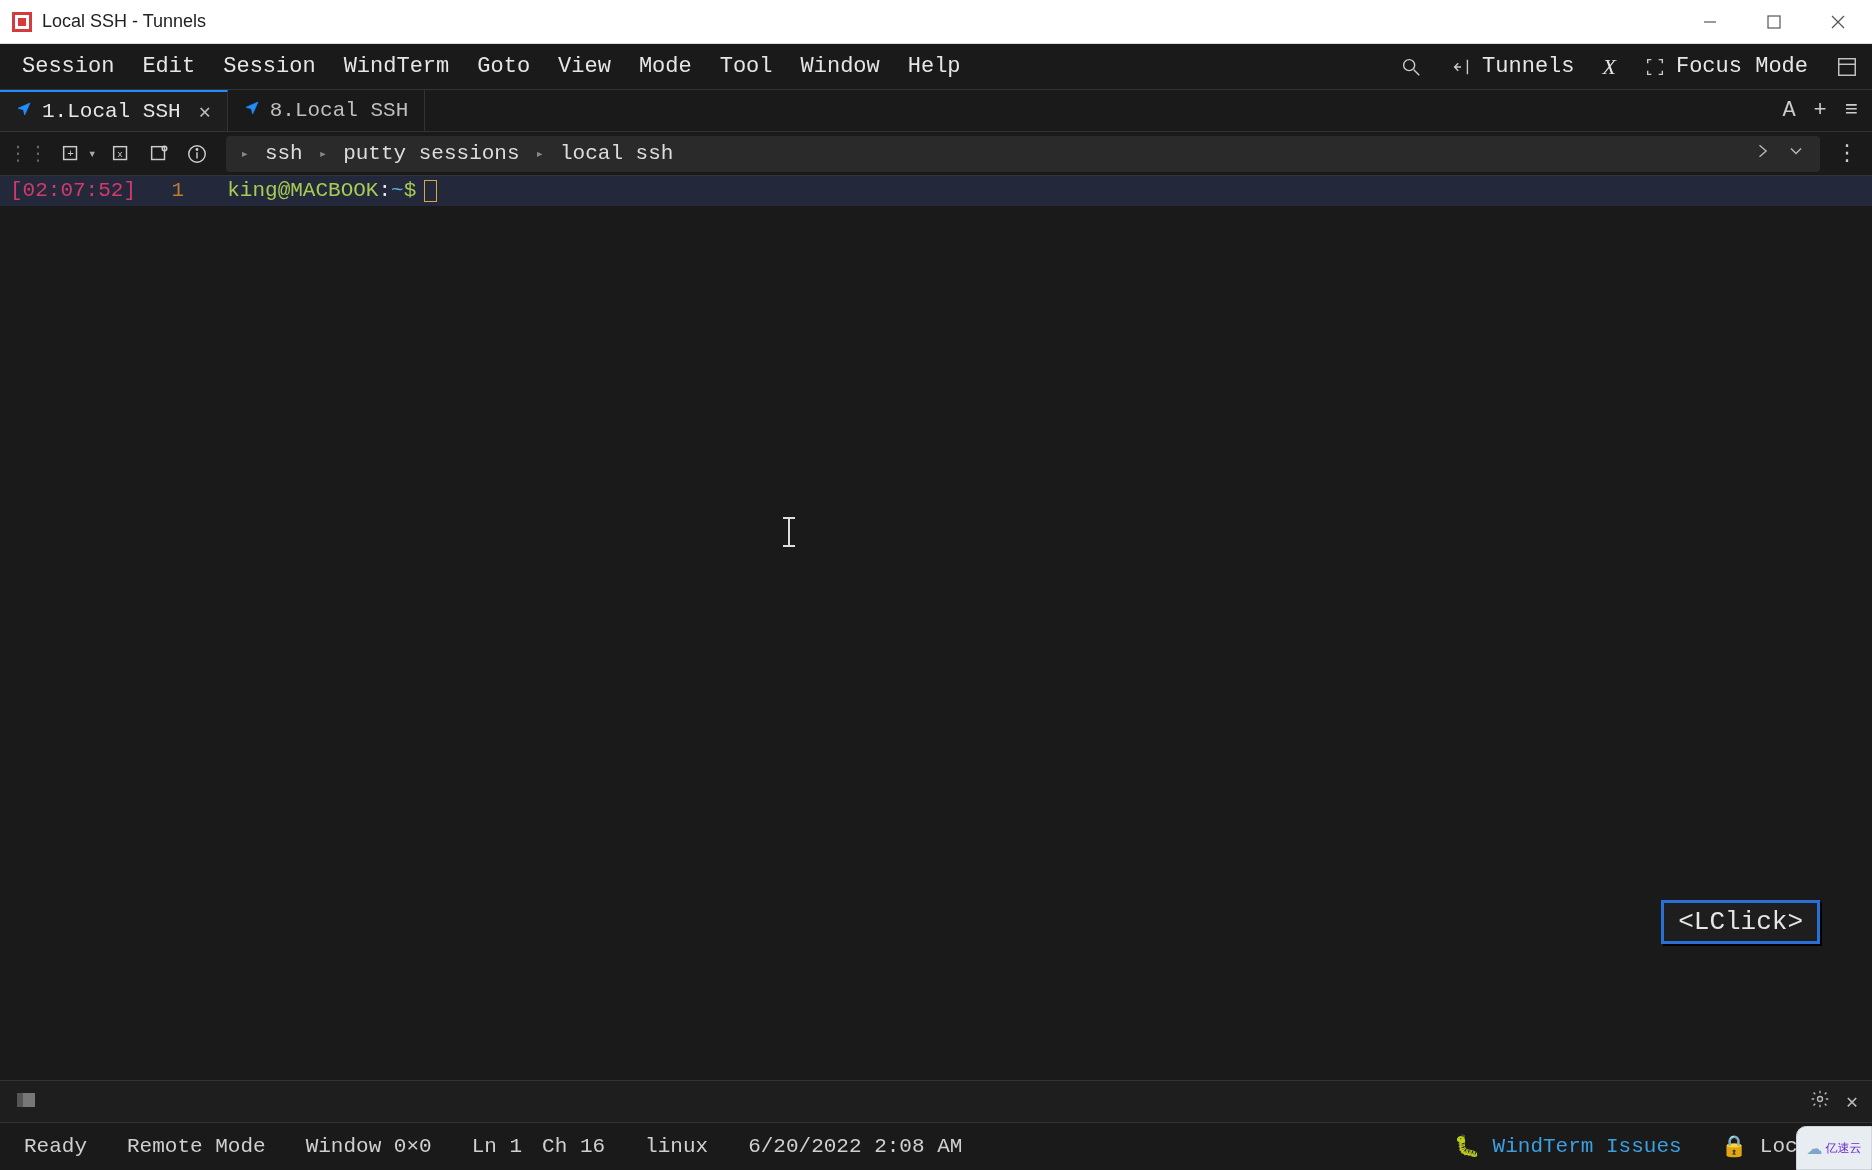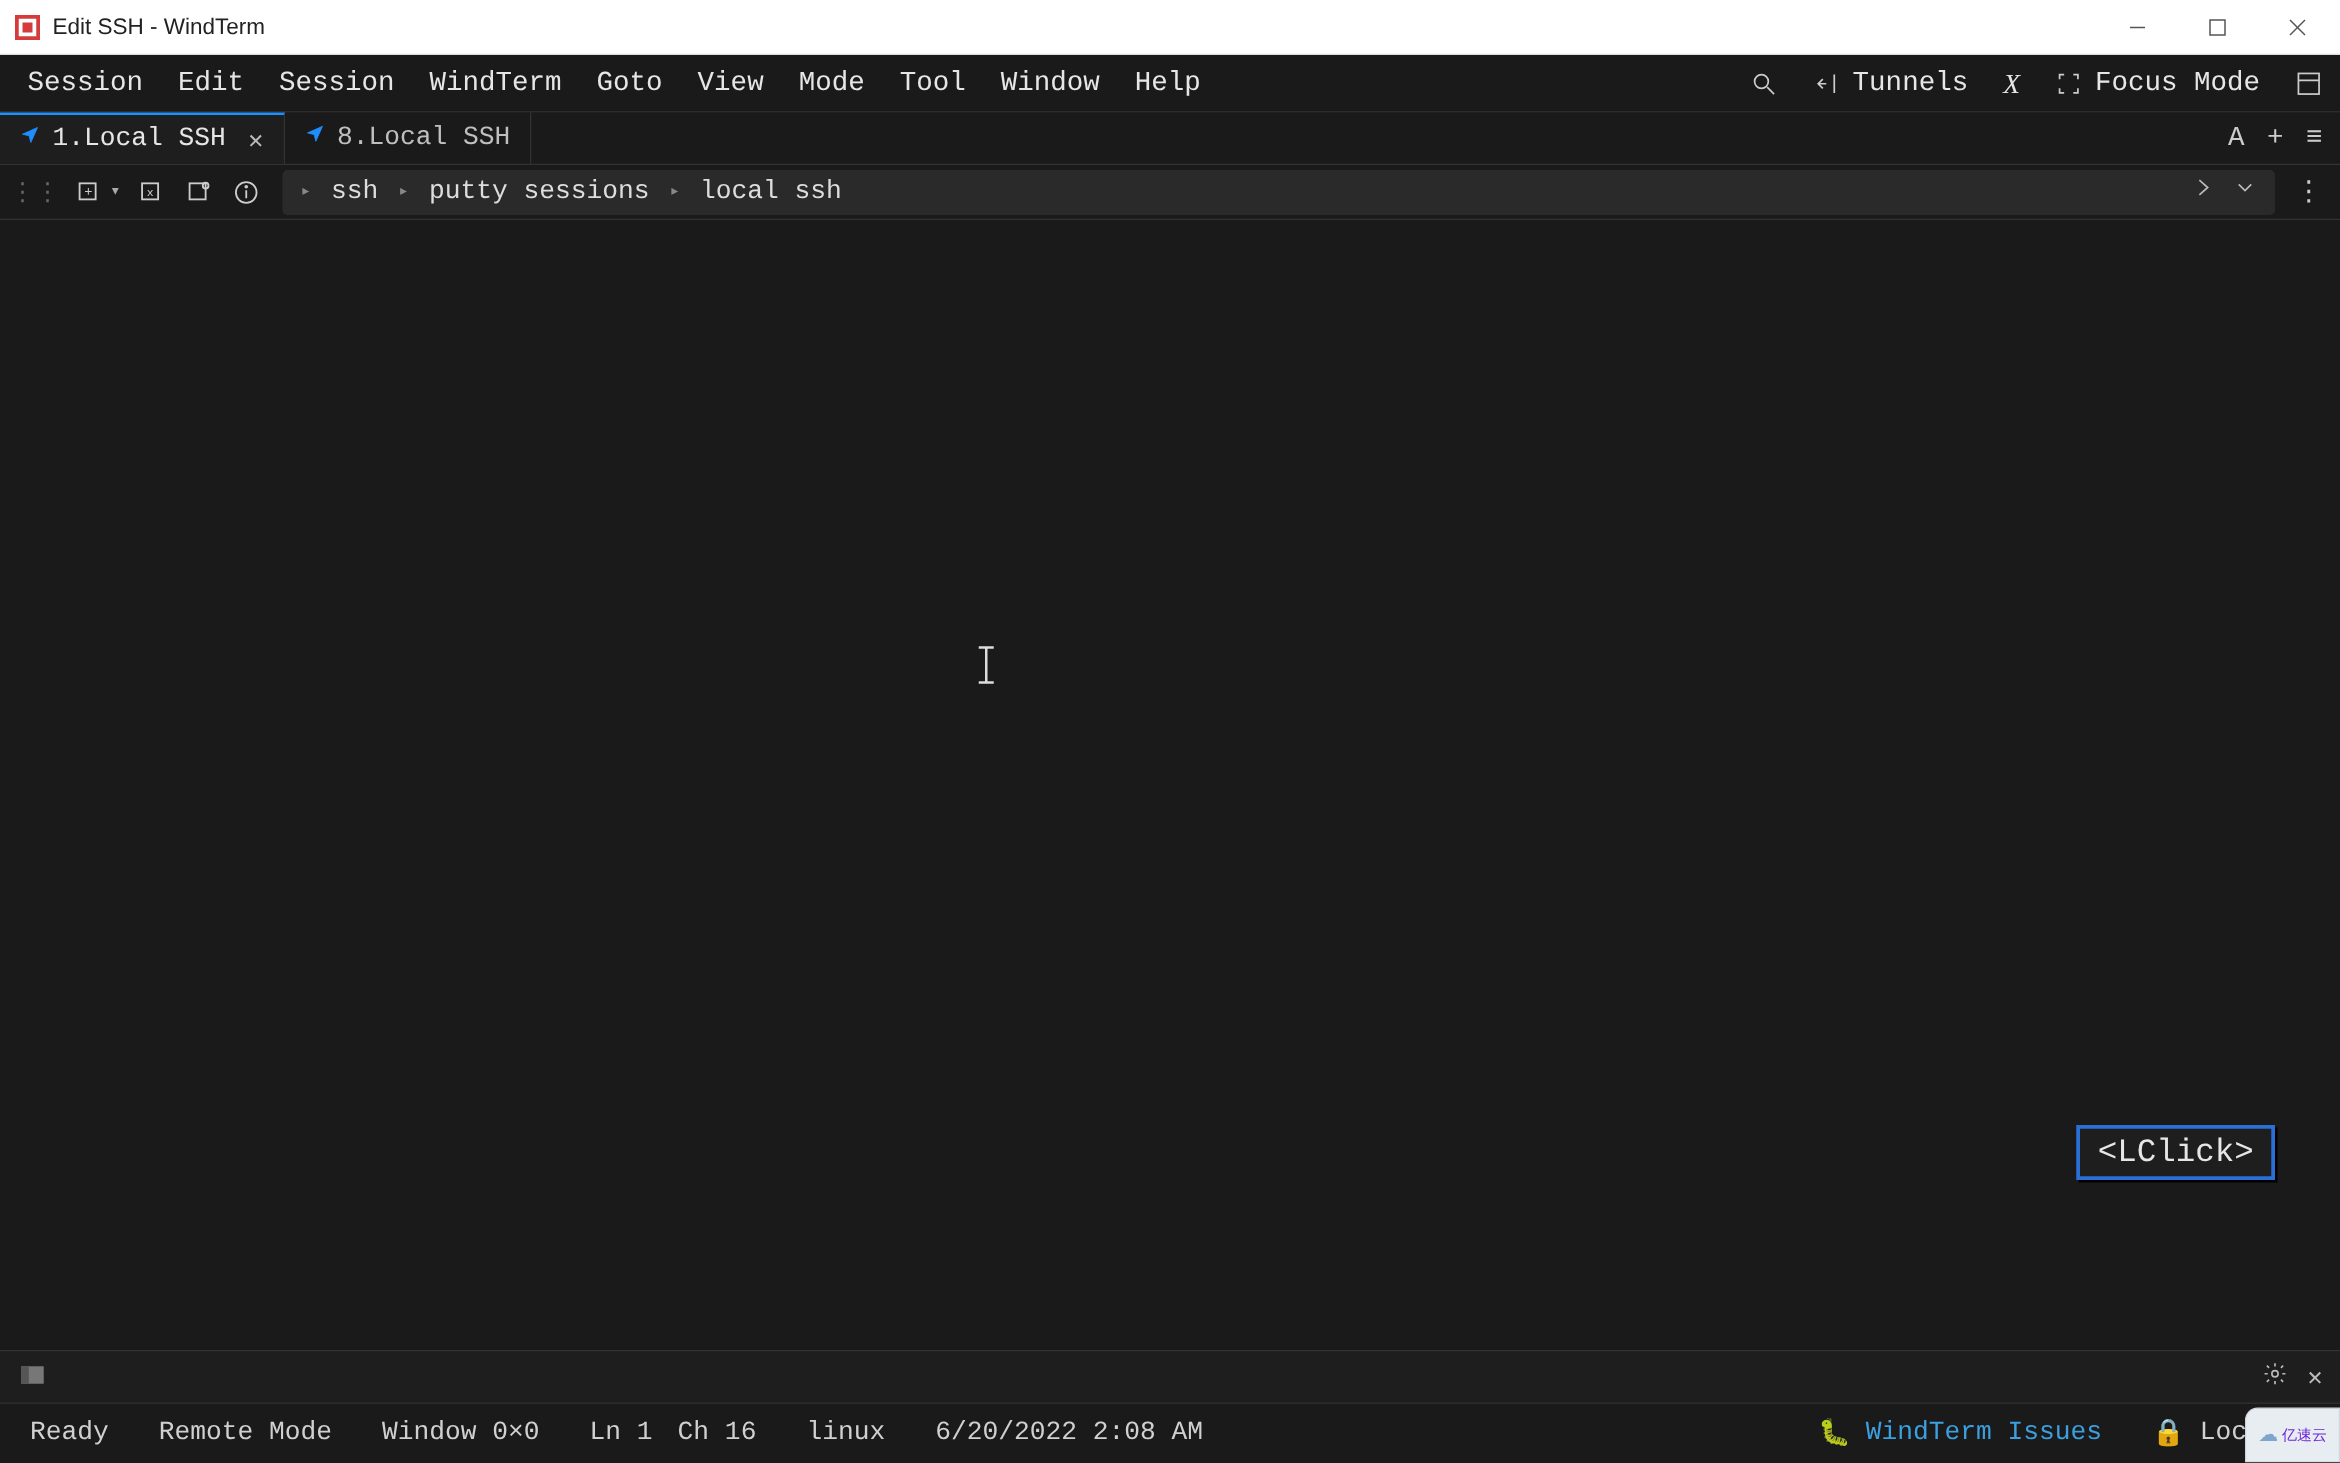--- a/index.html
+++ b/index.html
@@ -171,21 +171,21 @@
   position:absolute;right:0;bottom:0;width:76px;height:44px;background:#e8edf2;border:1px solid #cfd6dd;border-top-left-radius:10px;
   display:flex;align-items:center;justify-content:center;font-size:12px;color:#6d28d9;font-family:sans-serif;
 }
 .watermark::before{content:"☁";margin-right:3px;font-size:16px;color:#7ea6cc;}
 </style>
 </head>
 <body>
 
 <div class="titlebar">
   <span class="app-icon"></span>
-  <span class="title">Edit SSH - WindTerm</span>
+  <span class="title">Local SSH - Tunnels</span>
   <div class="win-controls">
     <span class="win-btn">
         <svg viewBox="0 0 16 16">
           <line x1="2" y1="8" x2="14" y2="8"></line>
         </svg>
       </span>
     <span class="win-btn">
         <svg viewBox="0 0 16 16">
           <rect x="2" y="2" width="12" height="12"></rect>
         </svg>
@@ -309,20 +309,30 @@
           </svg></span>
       <span><svg viewBox="0 0 24 24">
             <polyline points="6,9 12,15 18,9"></polyline>
           </svg></span>
     </div>
   </div>
   <span class="kebab">⋮</span>
 </div>
 
 <div class="terminal">
+  <div class="line">
+    <span class="gutter-time">[02:07:52]</span>
+    <span class="gutter-ln">1</span>
+    <span>&nbsp;&nbsp;</span>
+    <span class="prompt-user">king@MACBOOK</span>
+    <span class="prompt-colon">:</span>
+    <span class="prompt-path">~</span>
+    <span class="prompt-dollar">$</span>
+    <span class="cursor"></span>
+  </div>
   <div class="text-cursor">
     <svg width="18" height="32" viewBox="0 0 18 32" stroke="#ddd" stroke-width="2" fill="none">
       <line x1="3" y1="2" x2="15" y2="2"></line>
         <line x1="9" y1="2" x2="9" y2="30"></line>
         <line x1="3" y1="30" x2="15" y2="30"></line>
     </svg>
   </div>
   <div class="lclick">&lt;LClick&gt;</div>
 </div>
 

